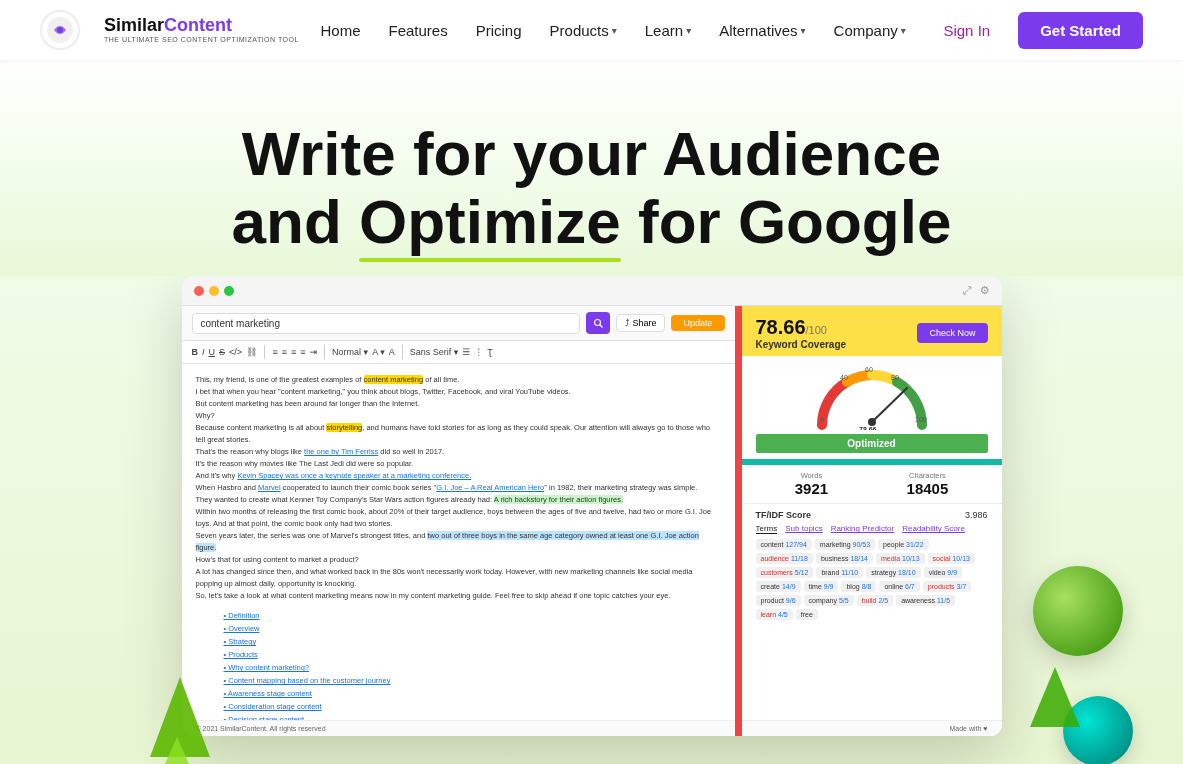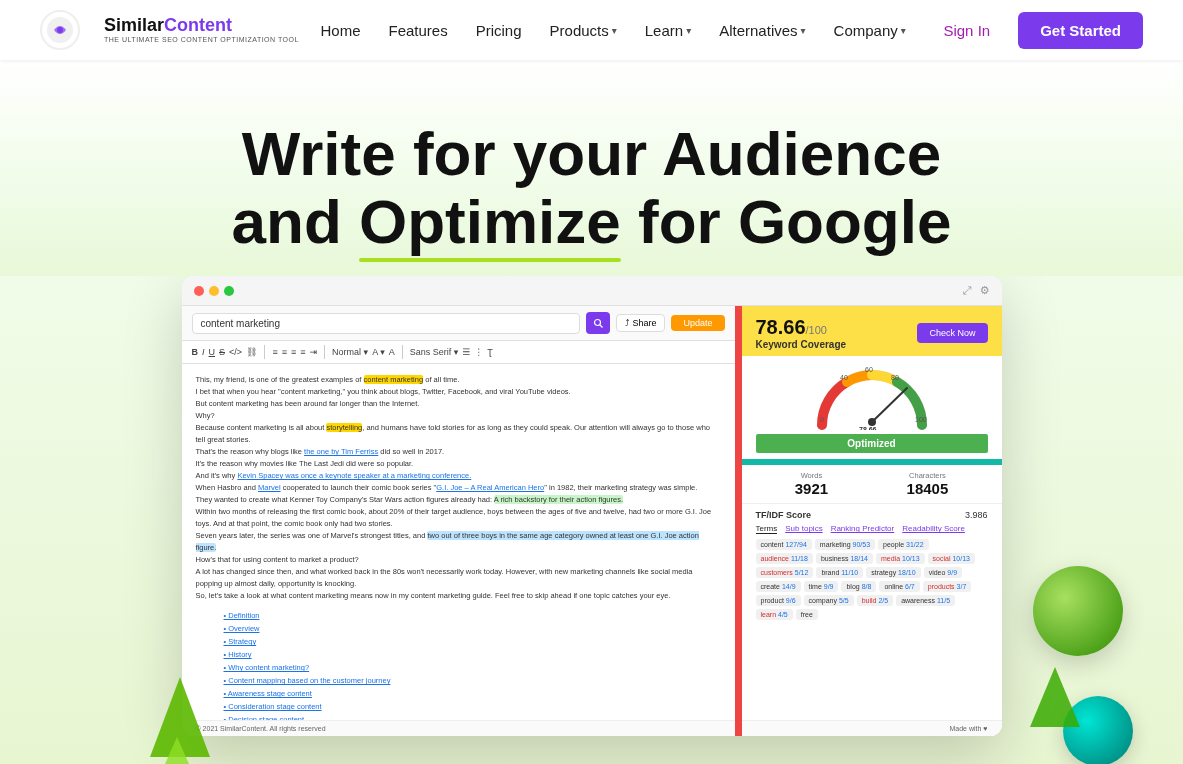--- a/index.html
+++ b/index.html
@@ -337,21 +337,21 @@
             <p>They wanted to create what Kenner Toy Company's Star Wars action figures already had: <span class="highlight-green">A rich backstory for their action figures.</span></p>
             <p>Within two months of releasing the first comic book, about 20% of their target audience, boys between the ages of five and twelve, had two or more G.I. Joe toys. And at that point, the comic book only had two stories.</p>
             <p>Seven years later, the series was one of Marvel's strongest titles, and <span class="highlight-blue">two out of three boys in the same age category owned at least one G.I. Joe action figure.</span></p>
             <p>How's that for using content to market a product?</p>
             <p>A lot has changed since then, and what worked back in the 80s won't necessarily work today. However, with new marketing channels like social media popping up almost daily, opportunity is knocking.</p>
             <p>So, let's take a look at what content marketing means now in my content marketing guide. Feel free to skip ahead if one topic catches your eye.</p>
             <div class="editor-toc">
               <a href="#">• Definition</a>
               <a href="#">• Overview</a>
               <a href="#">• Strategy</a>
-              <a href="#">• History</a>
+              <a href="#">• Products</a>
               <a href="#">• Why content marketing?</a>
               <a href="#">• Content mapping based on the customer journey</a>
               <a href="#">• Awareness stage content</a>
               <a href="#">• Consideration stage content</a>
               <a href="#">• Decision stage content</a>
               <a href="#">• Additional forms of content marketing</a>
 
             </div>
           </div>
 

